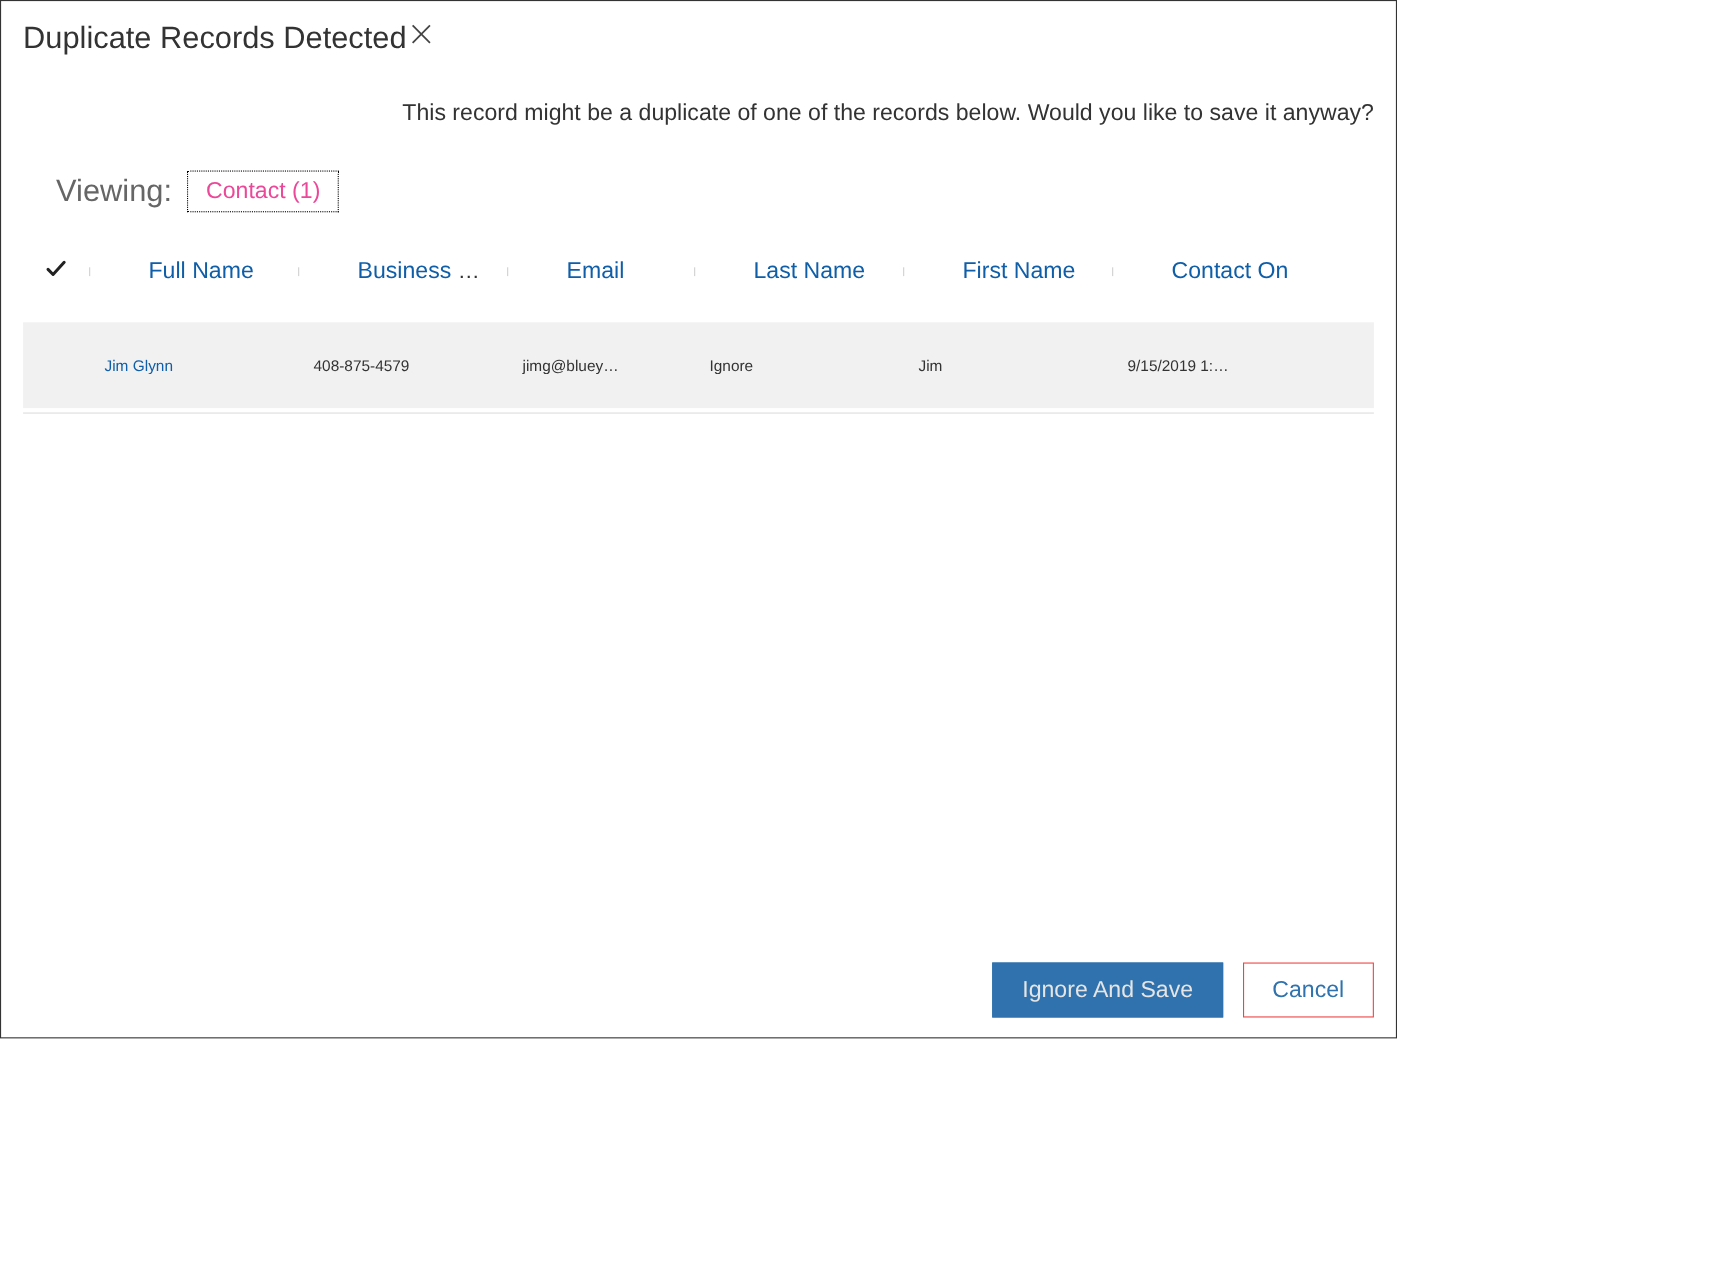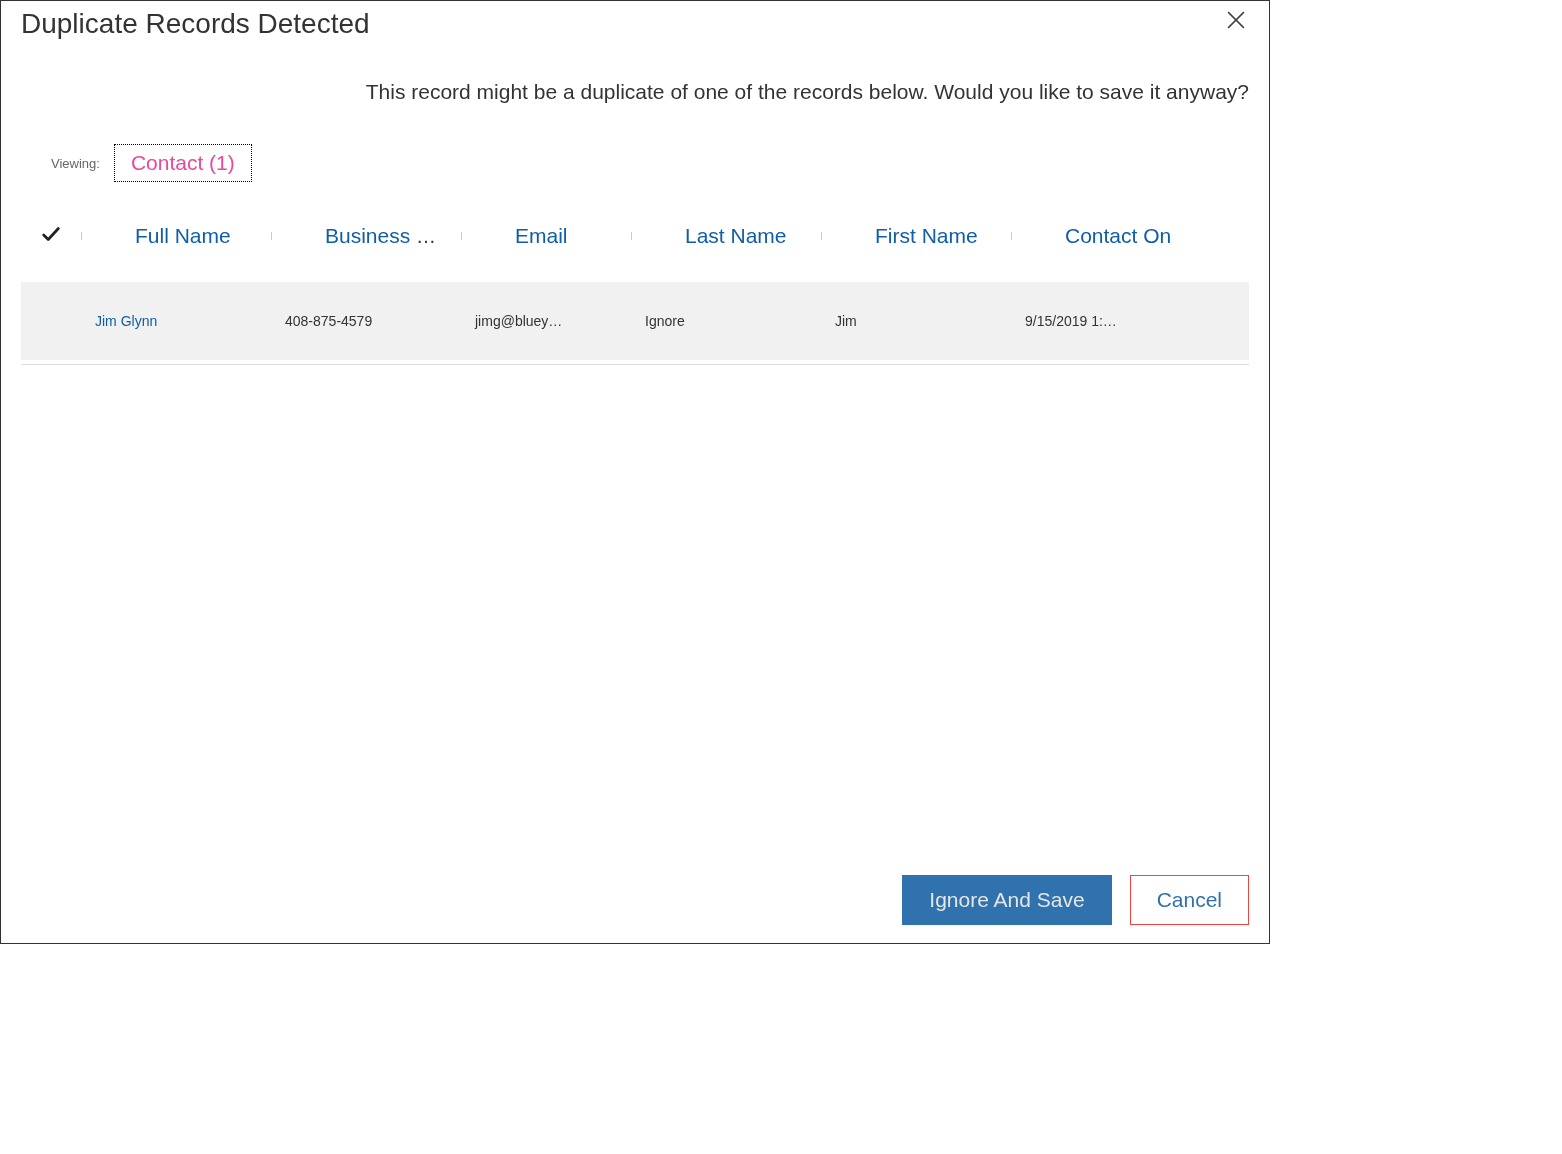--- a/index.html
+++ b/index.html
@@ -14,23 +14,22 @@
     height: 944px;
     border: 1.5px solid #333;
     margin: 0;
     position: relative;
     display: flex;
     flex-direction: column;
     padding: 0;
   }
   .header {
     display: flex;
-    justify-content: space-between;
     align-items: flex-start;
-    padding: 7px 20px 0 20px;
+    padding: 18px 20px 0 20px;
   }
   .title {
     font-size: 28px;
     font-weight: 400;
     color: #333;
   }
   .close-btn {
     cursor: pointer;
     width: 26px;
     height: 26px;
@@ -49,21 +48,21 @@
     text-align: right;
   }
   .viewing-row {
     display: flex;
     align-items: center;
     gap: 14px;
     padding: 40px 20px 0 50px;
   }
   .viewing-label {
     color: #666;
-    font-size: 13px;
+    font-size: 28px;
   }
   .viewing-chip {
     border: 1px dotted #000;
     padding: 6px 16px;
     font-size: 21px;
     color: #ec4899;
   }
   .grid-wrap {
     margin: 28px 20px 0 20px;
   }

